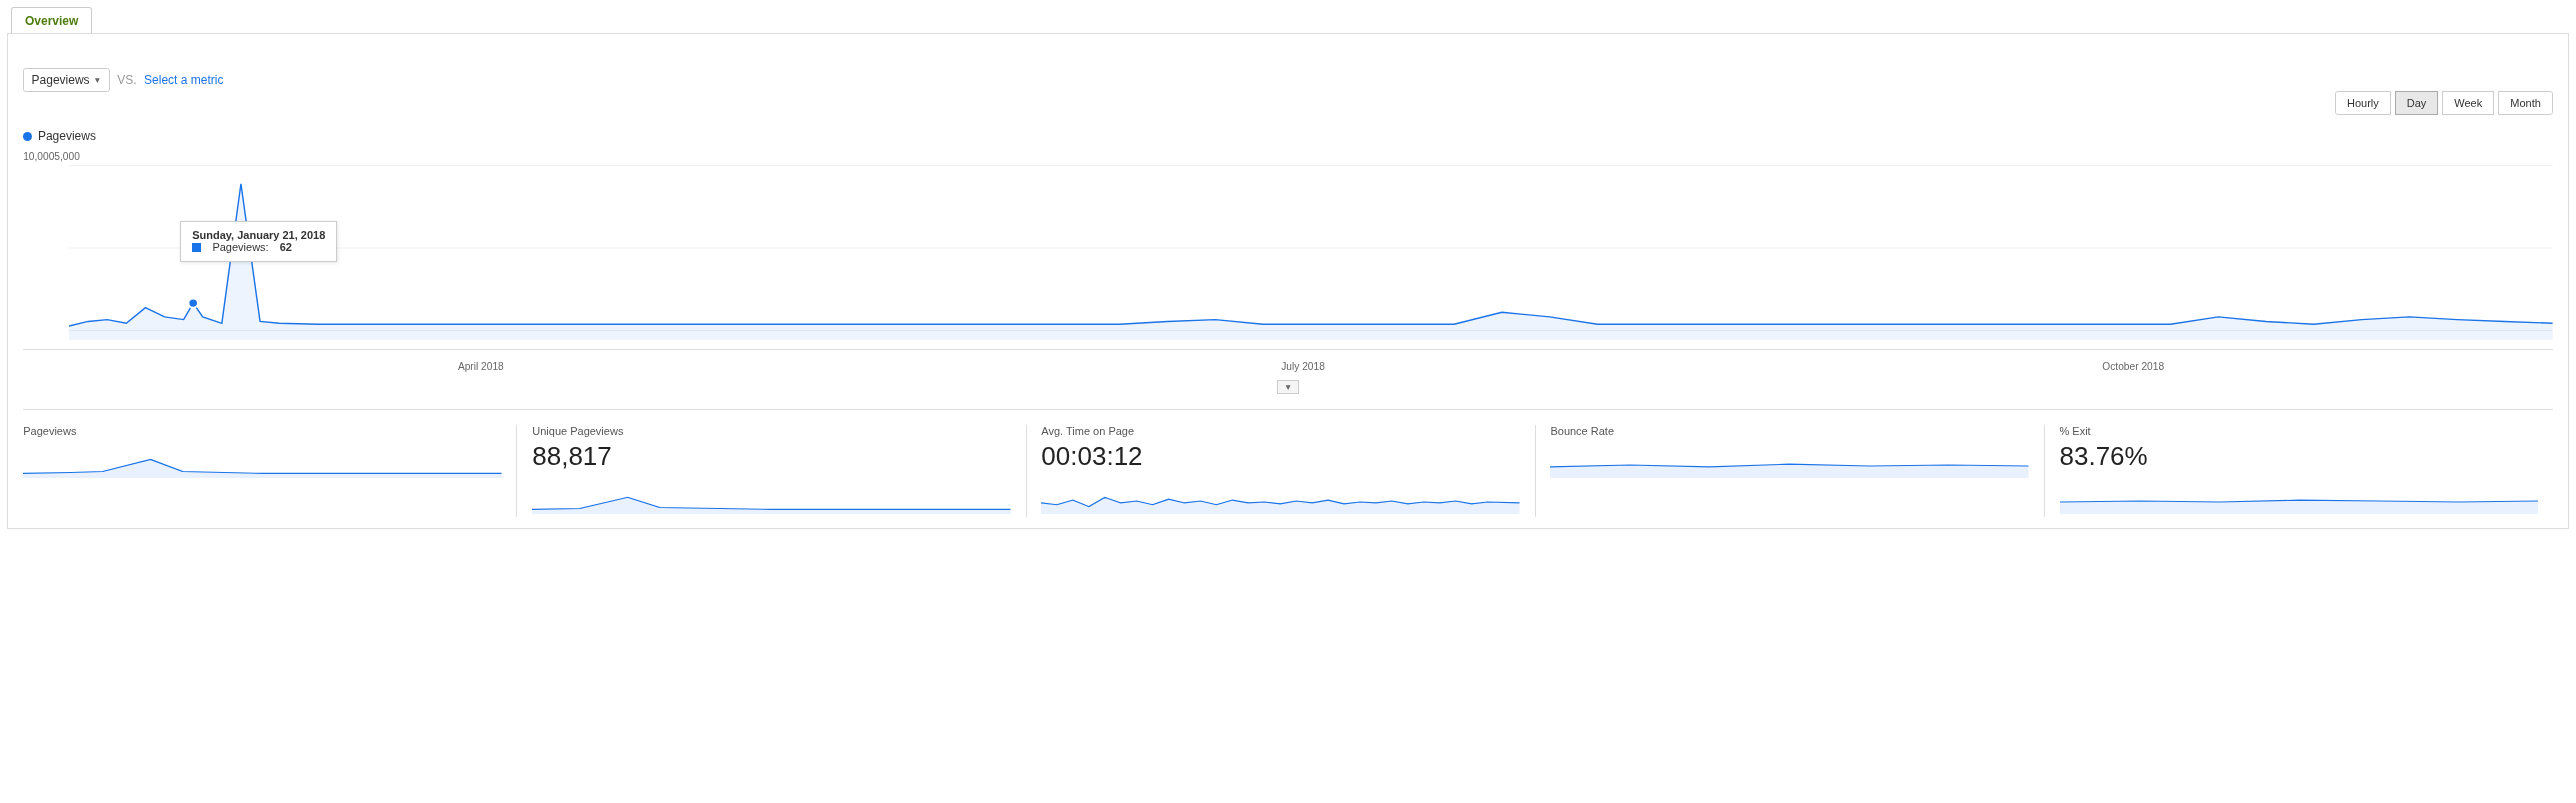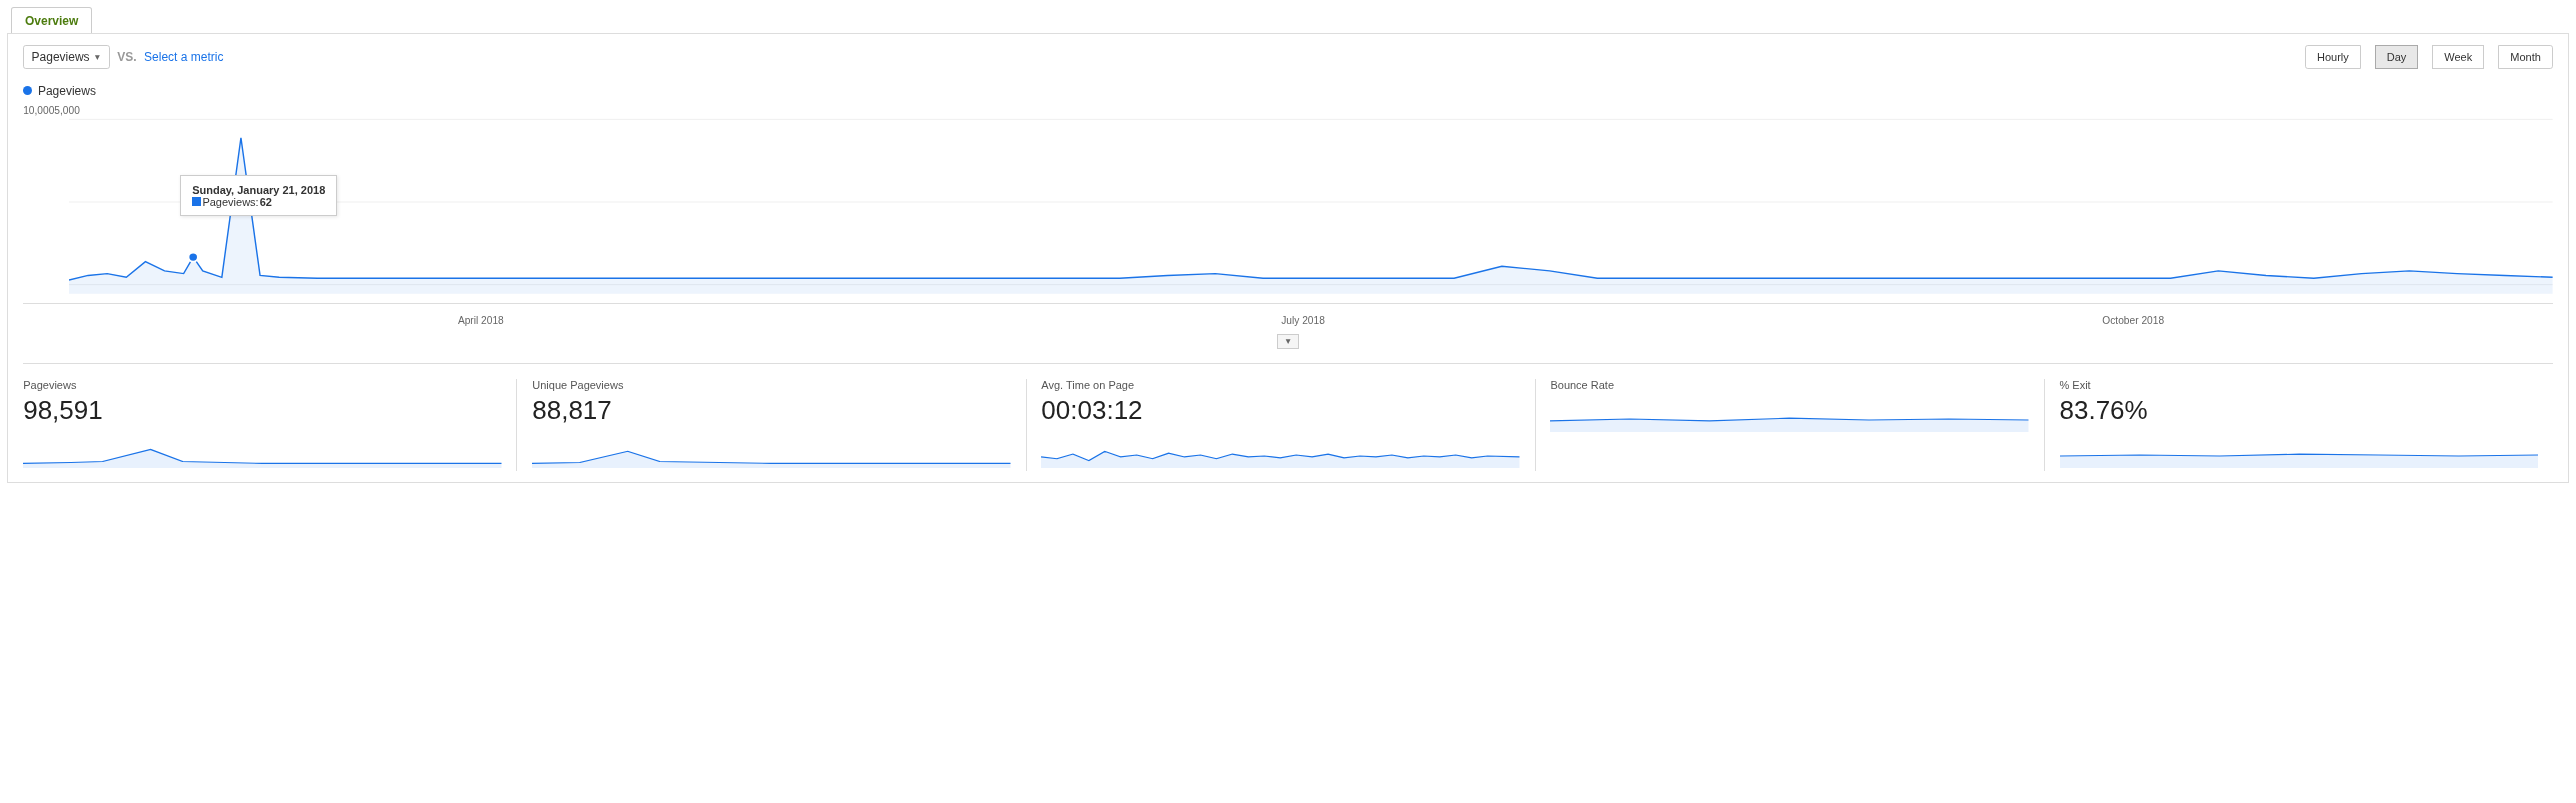--- a/index.html
+++ b/index.html
@@ -52,33 +52,34 @@
     }
 
     .dropdown-arrow {
       font-size: 8.3px;
       color: #666;
     }
 
     .vs-label {
       color: #999;
       font-size: 12px;
-      font-weight: bold;
+      font-weight: normal;
     }
 
     .select-metric-link {
       color: #1a73e8;
       cursor: pointer;
       font-size: 12px;
       text-decoration: none;
     }
 
     .time-buttons {
       display: flex;
-      gap: 14px;
+      gap: 4px;
+      margin-top: 46px;
     }
 
     .time-btn {
       padding: 4.6px 11px;
       border: 0.9px solid #ccc;
       background: #fff;
       cursor: pointer;
       font-size: 11px;
       color: #333;
     }
@@ -158,21 +159,21 @@
 
     .tooltip-title {
       font-weight: bold;
       margin-bottom: 0;
       font-size: 11px;
     }
 
     .tooltip-row {
       display: flex;
       align-items: center;
-      gap: 1px;
+      gap: 11px;
       font-size: 11px;
     }
 
     .tooltip-icon {
       width: 9.2px;
       height: 9.2px;
       background: #1a73e8;
       display: inline-block;
     }
 
@@ -372,21 +373,20 @@
   </div>
 
   <div class="collapse-btn">
     <div class="collapse-icon">▼</div>
   </div>
 
   <div class="metrics-row">
 
     <div class="metric-card">
       <div class="metric-name">Pageviews</div>
-      <div class="metric-value">98,591</div>
       <svg class="mini-chart" viewBox="0 0 300 40" preserveAspectRatio="none">
         <path fill="rgba(26,115,232,0.1)" d="M0,35 L30,34 L50,33 L80,20 L100,33 L150,35 L200,35 L250,35 L300,35 L300,40 L0,40 Z"></path>
         <path fill="none" stroke="#1a73e8" stroke-width="1.2" d="M0,35 L30,34 L50,33 L80,20 L100,33 L150,35 L200,35 L250,35 L300,35"></path>
       </svg>
     </div>
 
     <div class="metric-card">
       <div class="metric-name">Unique Pageviews</div>
       <div class="metric-value">88,817</div>
       <svg class="mini-chart" viewBox="0 0 300 40" preserveAspectRatio="none">

